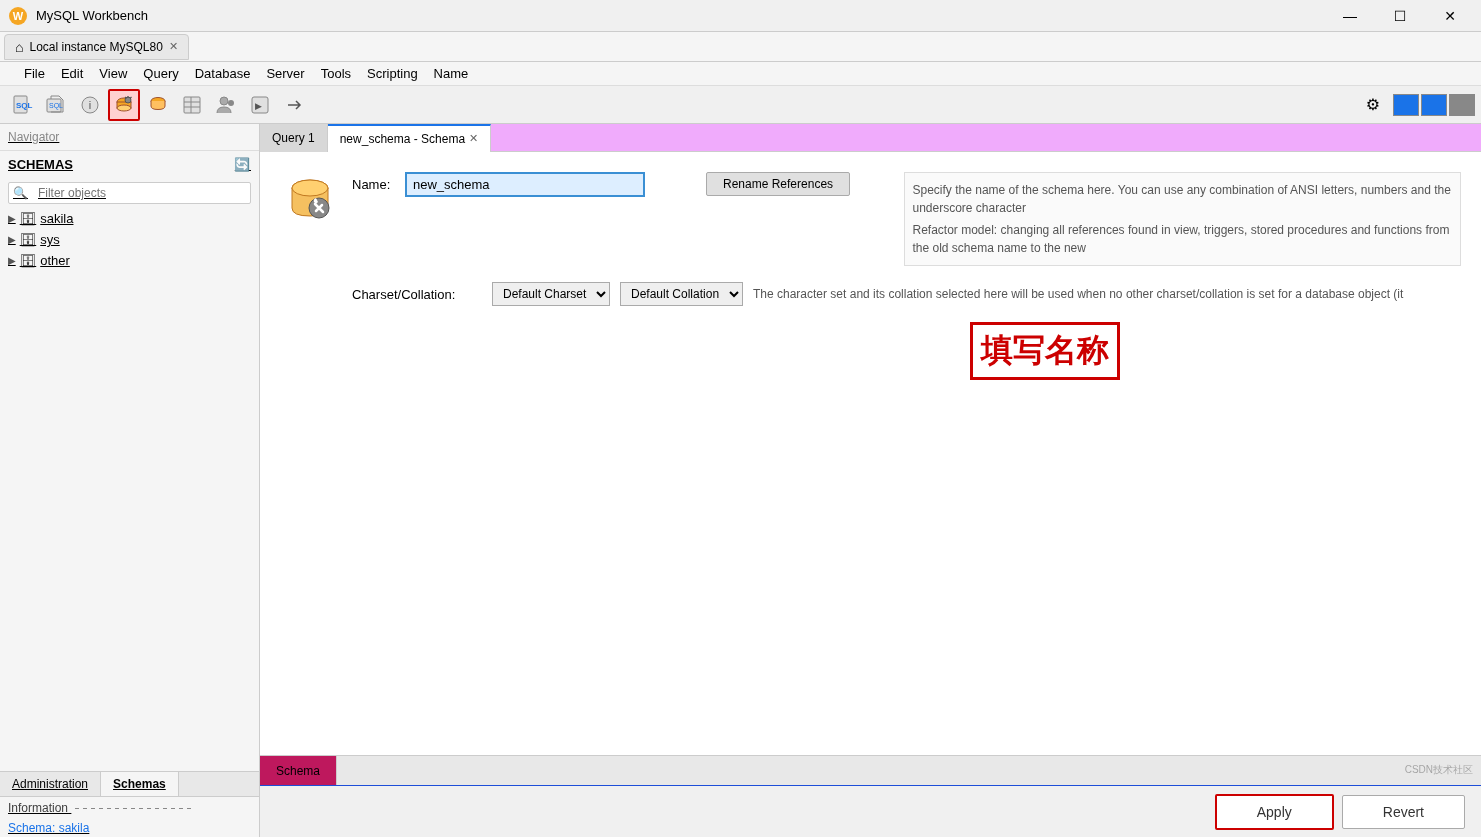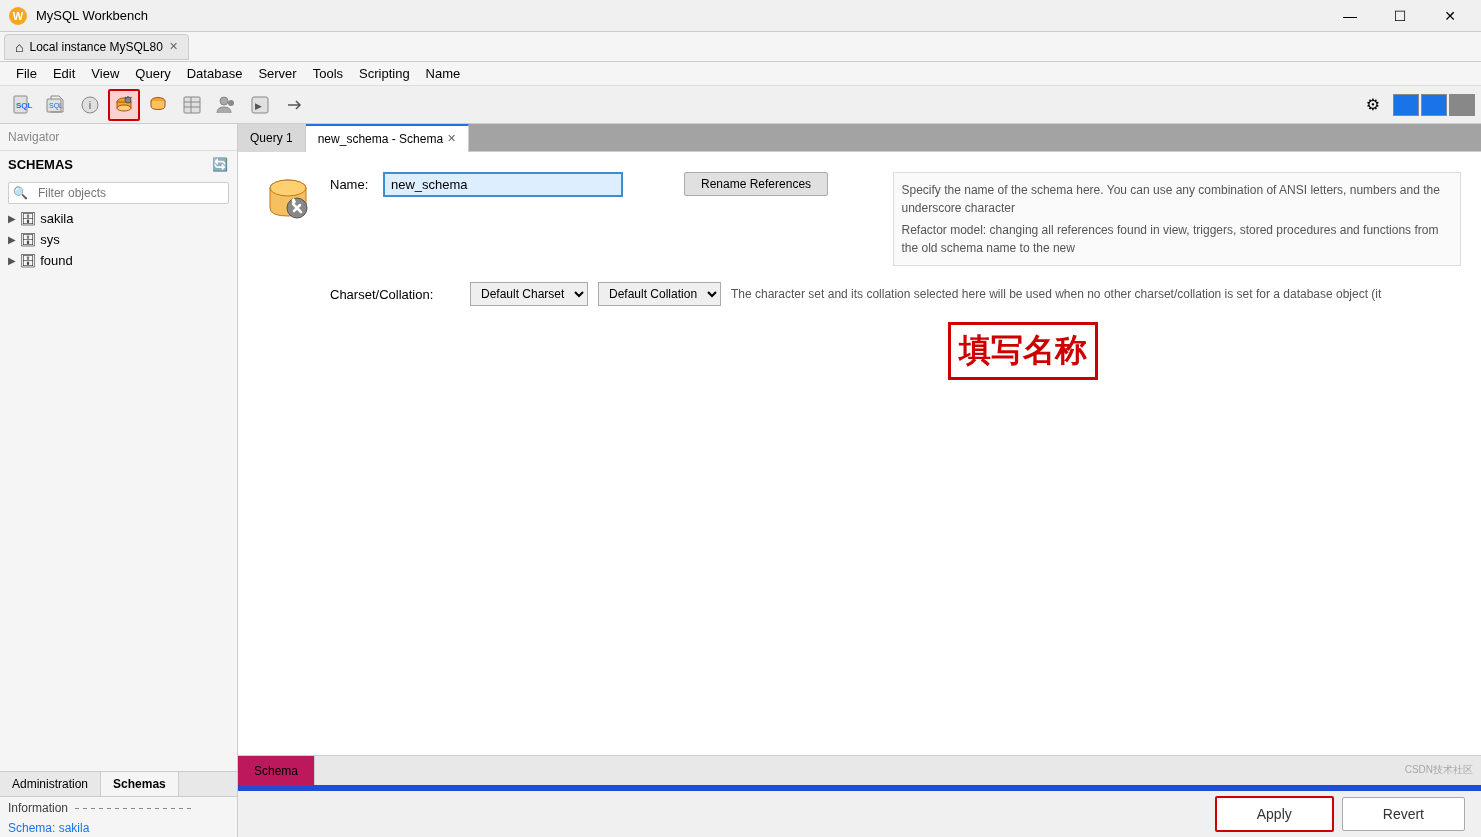--- a/index.html
+++ b/index.html
@@ -31,21 +31,21 @@
       border-radius: 4px 4px 0 0; font-size: 12px; cursor: pointer;
       gap: 6px;
     }
     .instance-tab .home-icon { font-size: 14px; }
     .instance-tab .close-x { font-size: 11px; color: #666; cursor: pointer; }
 
     
     .menubar {
       display: flex; align-items: center; height: 24px;
       background: #f5f5f5; border-bottom: 1px solid #ddd;
-      padding: 0 8px;
+      padding: 0 16px;
     }
     .menubar-item {
       padding: 2px 8px; cursor: pointer; font-size: 13px;
     }
 
     
     .toolbar {
       display: flex; align-items: center; height: 38px;
       background: #f0f0f0; border-bottom: 1px solid #ccc;
       padding: 0 6px; gap: 2px;
@@ -58,22 +58,22 @@
     }
     .toolbar-btn.active { border: 2px solid #cc0000; background: #ffd0d0; }
     .toolbar-right { margin-left: auto; display: flex; align-items: center; gap: 4px; }
     .toolbar-view-btn {
       width: 26px; height: 22px; border: 1px solid #888;
       background: #1a73e8; cursor: pointer;
     }
 
     
     .sidebar {
-      width: 238px; background: #f5f5f5; border-right: 1px solid #ccc;
-      display: flex; flex-direction: column;
+      width: 260px; background: #f5f5f5; border-right: 1px solid #ccc;
+      display: flex; flex-direction: column; text-decoration: underline;
     }
     .sidebar-header {
       padding: 6px 8px; font-size: 12px; color: #888;
       border-bottom: 1px solid #ddd; display: flex; align-items: center;
       justify-content: space-between;
     }
     .sidebar-section-title {
       display: flex; align-items: center; justify-content: space-between;
       padding: 6px 8px; font-weight: bold; font-size: 13px;
     }
@@ -112,21 +112,21 @@
     }
 
     
     .content-area {
       flex: 1; display: flex; flex-direction: column; background: white;
     }
 
     
     .query-tabbar {
       display: flex; align-items: center; height: 28px;
-      background: #a3a3a3; border-bottom: 1px solid #ccc;
+      background: #f0abfc; border-bottom: 1px solid #ccc;
     }
     .query-tab {
       display: flex; align-items: center; padding: 0 12px; height: 28px;
       background: #d8d8d8; border-right: 1px solid #ccc; cursor: pointer;
       font-size: 12px; gap: 4px;
     }
     .schema-tab-item {
       display: flex; align-items: center; padding: 0 12px; height: 28px;
       background: white; border-right: 1px solid #ccc; cursor: pointer;
       font-size: 12px; gap: 4px; border-top: 2px solid #1a73e8;
@@ -168,21 +168,21 @@
       display: flex; align-items: center;
     }
     .bottom-tab {
       padding: 0 16px; height: 30px; display: flex; align-items: center;
       font-size: 12px; cursor: pointer; border-right: 1px solid #ccc;
     }
     .bottom-tab.active { background: #be185d; }
 
     
     .footer-bar {
-      height: 52px; background: #f0f0f0; border-top: 6px solid #1d4ed8;
+      height: 52px; background: #f0f0f0; border-top: 1px solid #1d4ed8;
       display: flex; align-items: center; justify-content: flex-end;
       padding: 0 16px; gap: 8px;
     }
     .footer-btn {
       padding: 8px 40px; font-size: 14px; cursor: pointer; border-radius: 2px;
     }
     .footer-btn.apply {
       background: white; border: 2px solid #cc0000; color: #333;
     }
     .footer-btn.revert {
@@ -325,21 +325,21 @@
         <span>sakila</span>
       </div>
       <div class="schema-item">
         <span class="arrow">▶</span>
         <span>🗄</span>
         <span>sys</span>
       </div>
       <div class="schema-item">
         <span class="arrow">▶</span>
         <span>🗄</span>
-        <span>found</span>
+        <span>other</span>
       </div>
     </div>
 
     <div style="flex:1;"></div>
 
     <div class="sidebar-bottom">
       <div class="sidebar-tabs">
         <div class="sidebar-tab">
           <span>Administration</span>
         </div>

